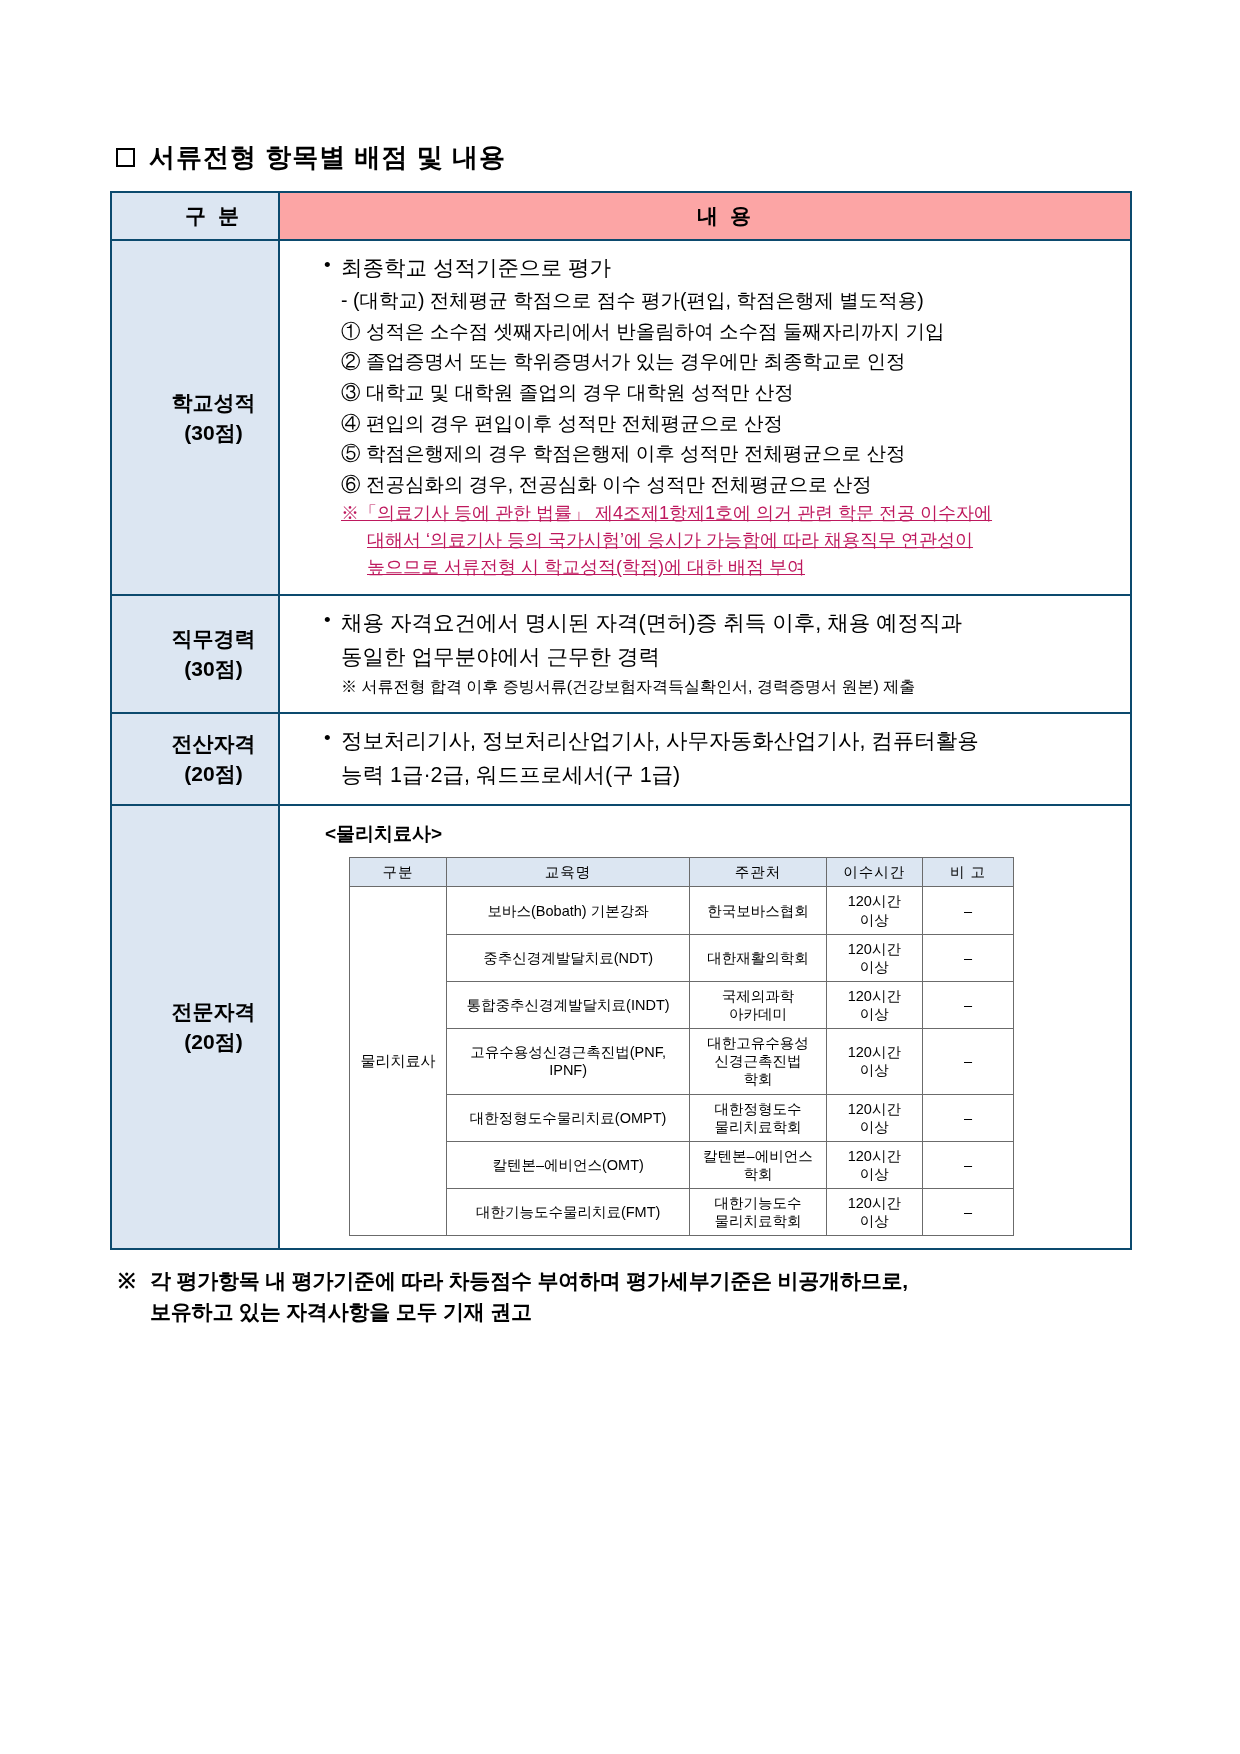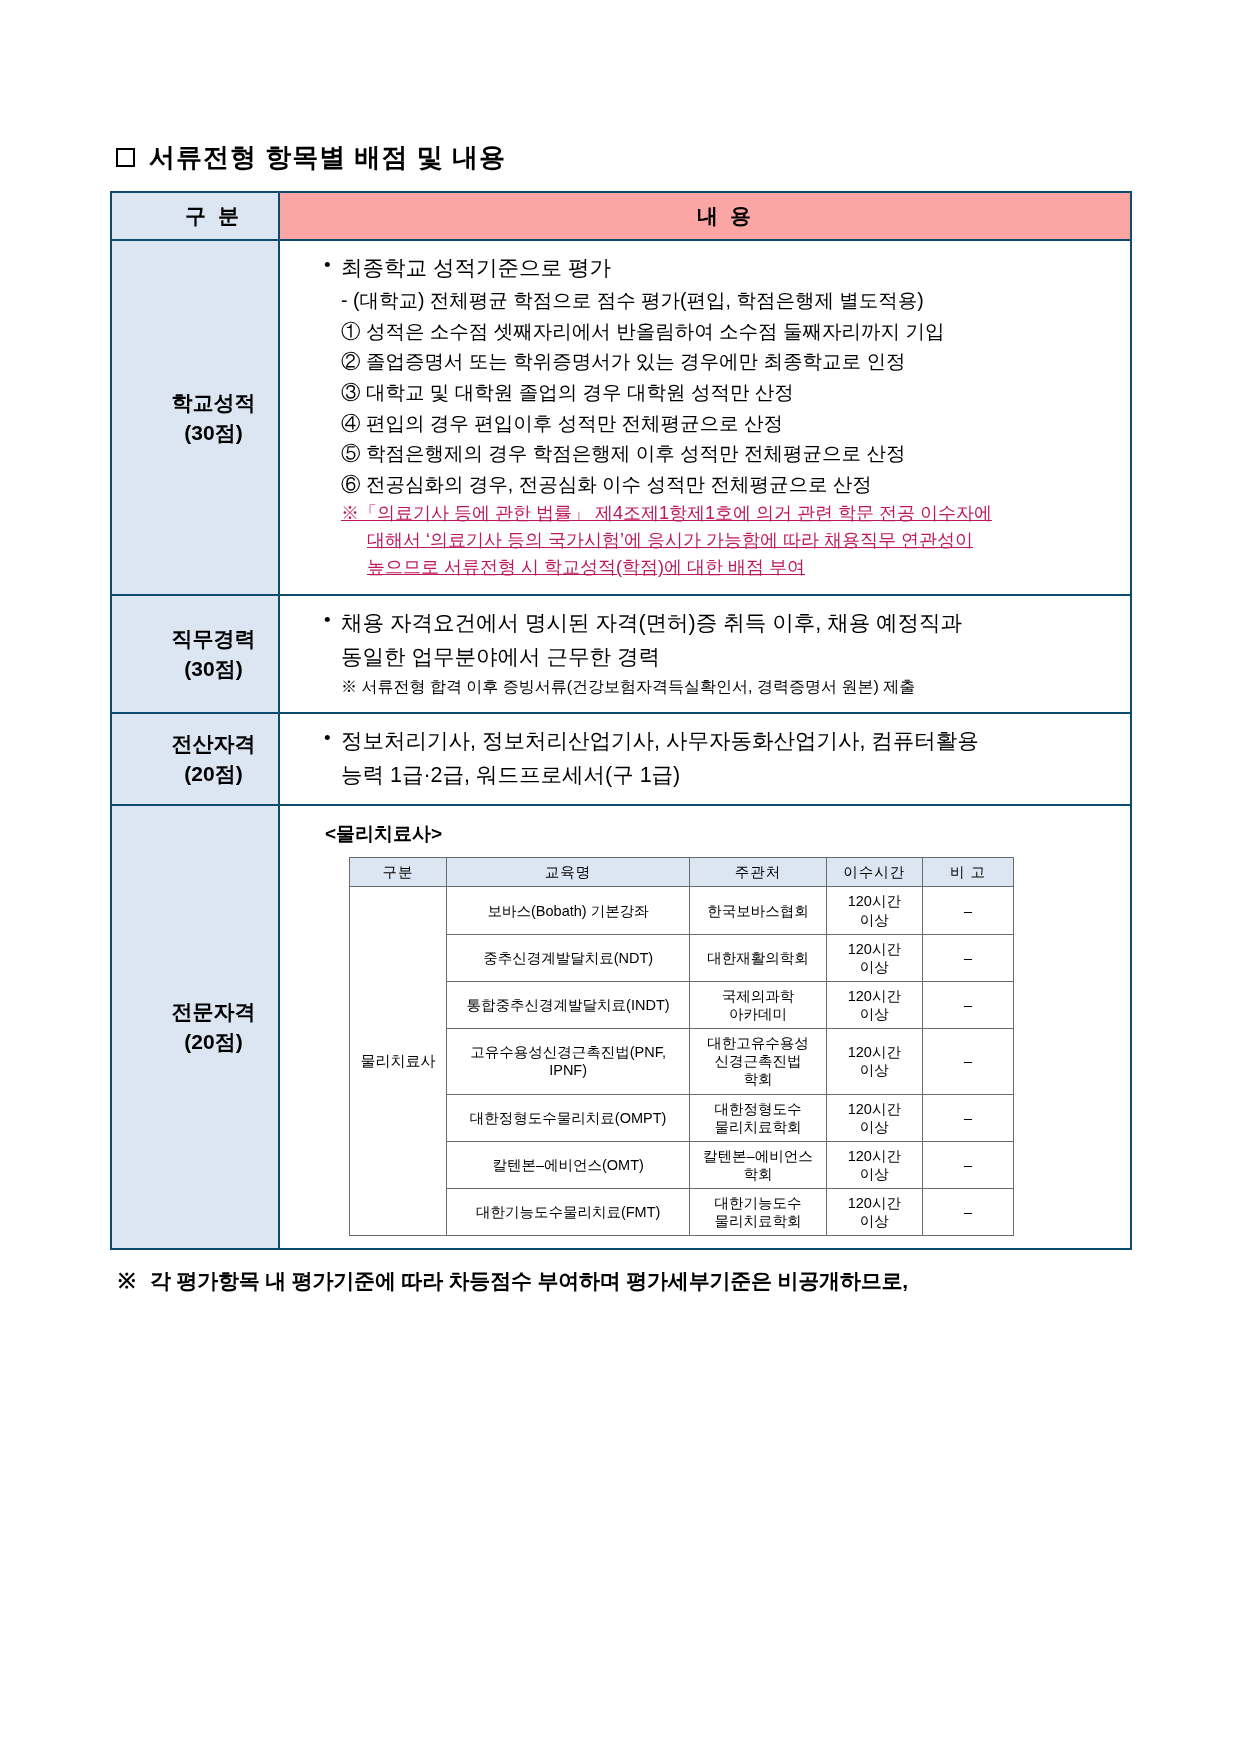--- a/index.html
+++ b/index.html
@@ -330,15 +330,16 @@
           </table>
 
         </td>
       </tr>
     </tbody>
   </table>
 
   <div class="footnote">
     <span class="mark">※</span>
     <div>각 평가항목 내 평가기준에 따라 차등점수 부여하며 평가세부기준은 비공개하므로,</div>
+    <div>보유하고 있는 자격사항을 모두 기재 권고</div>
   </div>
 
 </div>
 
 </body></html>

